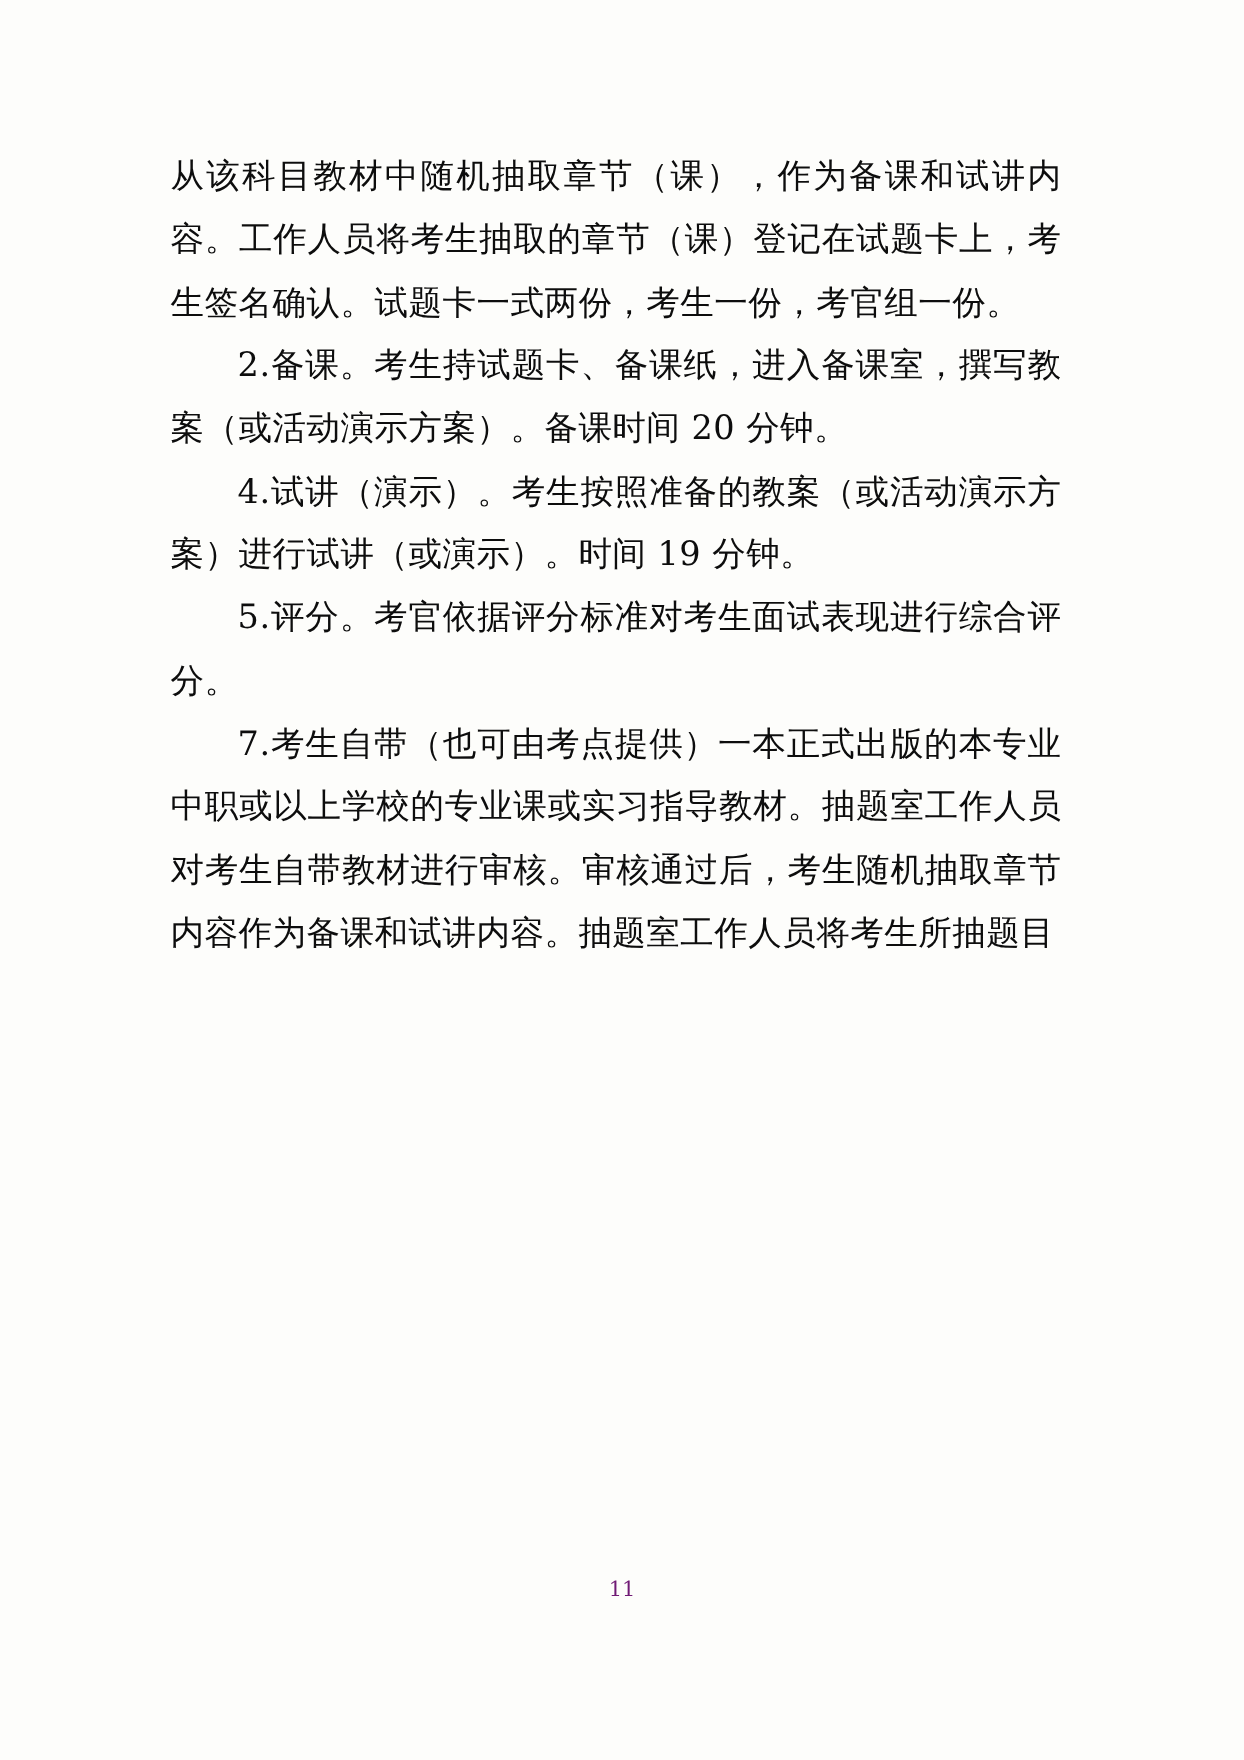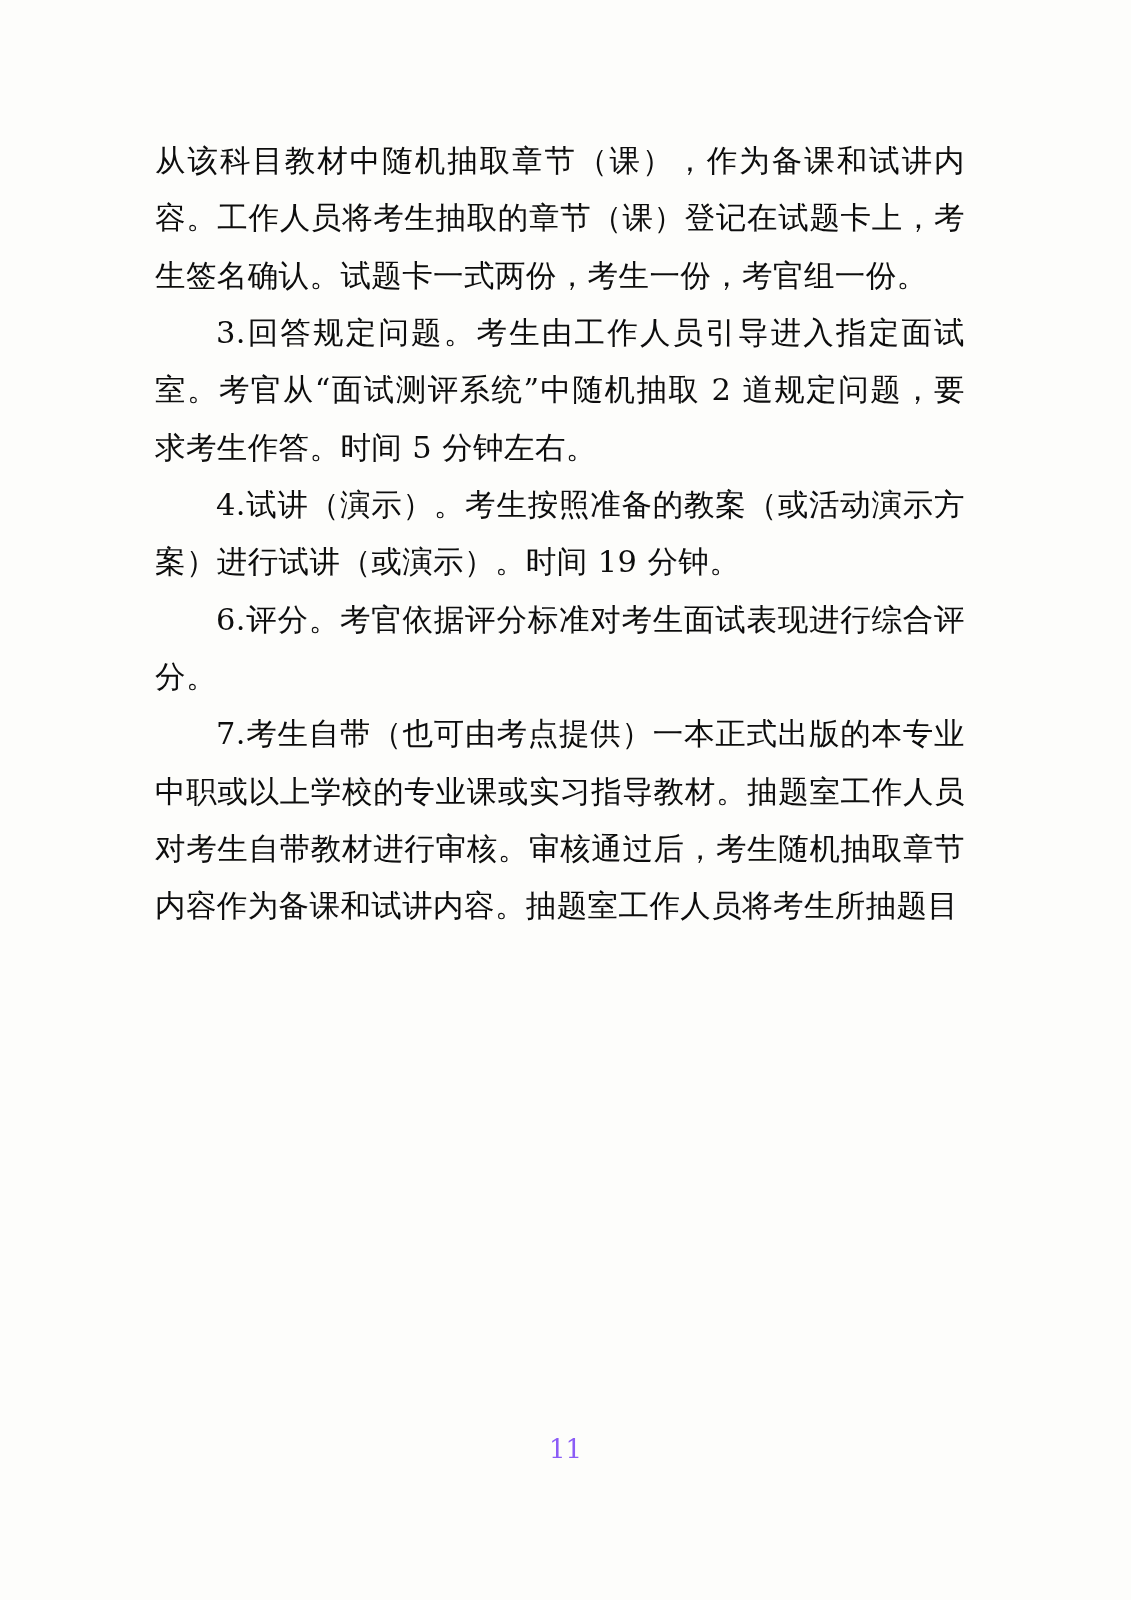--- a/index.html
+++ b/index.html
@@ -38,40 +38,40 @@
   }
   .bold-lead {
     font-weight: bold;
   }
   .page-number {
     position: absolute;
     left: 0;
     right: 0;
     top: 1434px;
     text-align: center;
-    font-size: 26px;
+    font-size: 19px;
     font-family: "DejaVu Serif", "Liberation Serif", serif;
-    color: #8b5cf6;
+    color: #701a75;
   }
 </style>
 </head>
 <body>
 
 <div class="page">
   <div class="content">
 
     <p class="para">从该科目教材中随机抽取章节（课），作为备课和试讲内容。工作人员将考生抽取的章节（课）登记在试题卡上，考生签名确认。试题卡一式两份，考生一份，考官组一份。</p>
 
+    <p class="para indent">2.备课。考生持试题卡、备课纸，进入备课室，撰写教案（或活动演示方案）。备课时间 20 分钟。</p>
 
-    <p class="para indent">3.回答规定问题。考生由工作人员引导进入指定面试室。考官从“面试测评系统”中随机抽取 2 道规定问题，要求考生作答。时间 5 分钟左右。</p>
 
     <p class="para indent">4.试讲（演示）。考生按照准备的教案（或活动演示方案）进行试讲（或演示）。时间 19 分钟。</p>
 
 
-    <p class="para indent">6.评分。考官依据评分标准对考生面试表现进行综合评分。</p>
+    <p class="para indent">5.评分。考官依据评分标准对考生面试表现进行综合评分。</p>
 
 
     <p class="para indent">7.考生自带（也可由考点提供）一本正式出版的本专业中职或以上学校的专业课或实习指导教材。抽题室工作人员对考生自带教材进行审核。审核通过后，考生随机抽取章节内容作为备课和试讲内容。抽题室工作人员将考生所抽题目</p>
 
   </div>
 
   <div class="page-number">11</div>
 </div>
 
 </body></html>

